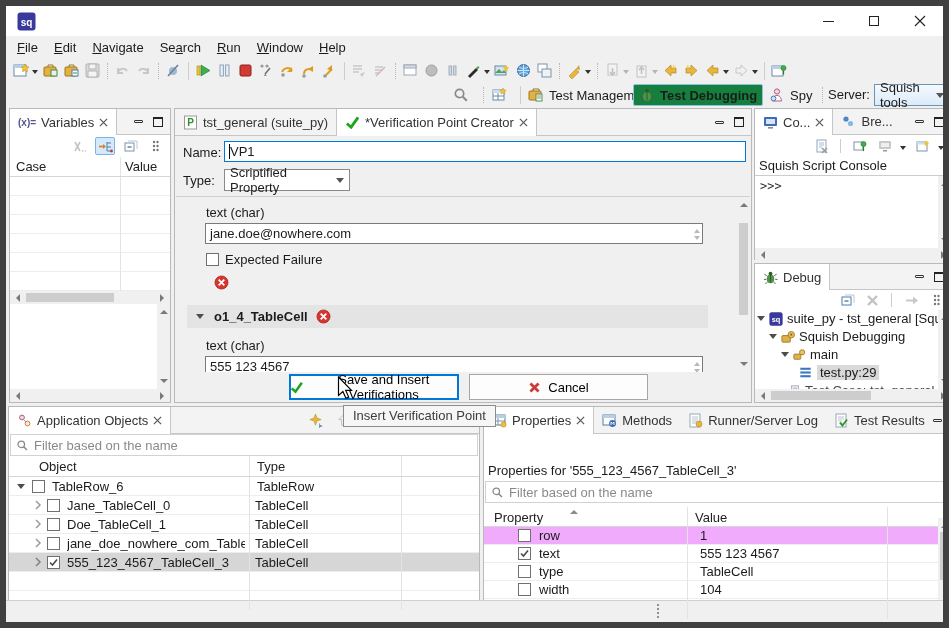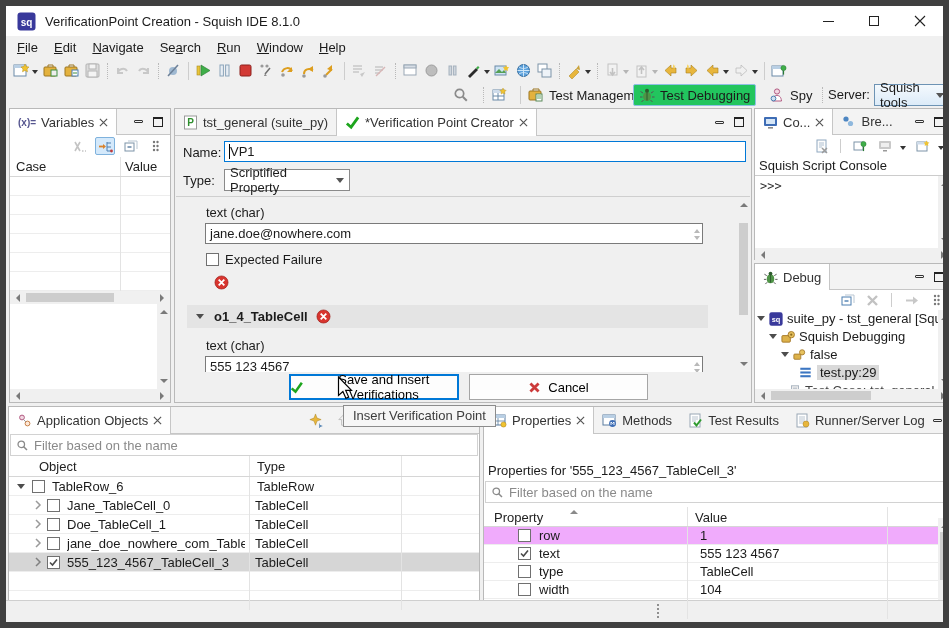--- a/index.html
+++ b/index.html
@@ -26,21 +26,21 @@
   .tbi { width:21px; height:21px; display:flex; align-items:center; justify-content:center; flex:none; }
   .tbi svg { width:17px; height:17px; }
   .dd { width:0; height:0; border:3px solid transparent; border-top:4px solid #333; margin:6px 2px 0 0; flex:none; }
   .dd.dis { border-top-color:#b5b5b5; }
   .sep { width:1px; height:18px; background:#cdcdcd; margin:0 4px; flex:none; }
   .dsep { width:1px; height:16px; border-left:1px dotted #b9b9b9; margin:0 4px; flex:none; }
 
   .toolbar2 { position:absolute; top:77px; left:0; right:0; height:25px; }
   .tb2 { position:absolute; display:flex; align-items:center; gap:5px; height:22px; top:1px; padding:0 5px; border:1px solid transparent; border-radius:2px; white-space:nowrap; }
   .tb2 svg { width:16px; height:16px; }
-  .tb2.active { background:#22c55e; border-color:#8ebfe4; }
+  .tb2.active { background:#15803d; border-color:#8ebfe4;font-weight:bold; }
 
   
   .panel { position:absolute; background:#fff; border:1px solid #b9b9b9; }
   .tabbar { position:relative; height:26px; background:#f3f3f3; border-bottom:1px solid #c6c6c6; display:flex; align-items:stretch; }
   .tab { display:flex; align-items:center; gap:5px; padding:0 8px; color:#333; white-space:nowrap; }
   .tab svg.ti { width:15px; height:15px; flex:none; }
   .tab.active { background:#fff; border-left:1px solid #c6c6c6; border-right:1px solid #c6c6c6; margin-bottom:-1px; }
   .tab.edge { border-left:none; }
   .pane-controls { margin-left:auto; display:flex; align-items:center; gap:10px; padding-right:7px; }
   .xclose { width:9px; height:9px; }
@@ -98,21 +98,20 @@
 </head>
 <body>
 
 <div class="window">
 
   <div class="titlebar">
     <svg class="logo" viewBox="0 0 19 19">
       <rect x="0.5" y="0.5" width="18" height="18" rx="3" fill="#39399b"></rect>
       <text x="9.5" y="13.5" text-anchor="middle" font-size="10" font-weight="bold" fill="#fff">sq</text>
     </svg>
-    <span class="title-text">VerificationPoint Creation - Squish IDE 8.1.0</span>
     <div class="win-controls">
       <div class="wc">
           <span class="ic-minimize"></span>
         </div>
       <div class="wc">
           <span class="ic-maximize"></span>
         </div>
       <div class="wc">
         <svg width="12" height="12" viewBox="0 0 12 12">
             <path d="M1 1l10 10M11 1L1 11" stroke="#222" stroke-width="1.1"></path>
@@ -704,21 +703,21 @@
             <circle cx="11" cy="5" r="1.2" fill="#8a6a1e"></circle>
           </svg>
         <span>Squish Debugging</span>
       </div>
       <div style="position:absolute;left:26px;top:37px;display:flex;align-items:center;gap:4px;white-space:nowrap">
         <span class="exp-d"></span>
         <svg style="width:13px;height:13px" viewBox="0 0 15 15">
             <rect x="1" y="7" width="8" height="6" rx="1" fill="#ddb24a" stroke="#a5792a"></rect>
             <circle cx="10.5" cy="5" r="3" fill="#e7c25e" stroke="#a5792a"></circle>
           </svg>
-        <span>false</span>
+        <span>main</span>
       </div>
       <div style="position:absolute;left:44px;top:55px;display:flex;align-items:center;gap:5px;white-space:nowrap">
         <svg style="width:13px;height:13px" viewBox="0 0 15 15">
             <rect x="1.5" y="2" width="12" height="2.4" fill="#3c76c2"></rect>
             <rect x="1.5" y="6.3" width="12" height="2.4" fill="#3c76c2"></rect>
             <rect x="1.5" y="10.6" width="12" height="2.4" fill="#3c76c2"></rect>
           </svg>
         <span style="background:#d9d9d9;padding:0 3px">test.py:29</span>
       </div>
       <div style="position:absolute;left:34px;top:73px;display:flex;align-items:center;gap:4px;white-space:nowrap;color:#444">
@@ -850,32 +849,32 @@
             <rect x="1" y="2" width="12" height="10" fill="#fff" stroke="#5a7da0"></rect>
             <rect x="1" y="2" width="12" height="3" fill="#b9cfe4"></rect>
             <circle cx="10.5" cy="10.5" r="3.4" fill="#3e6db5"></circle>
             <path d="M9 12v-3l1.5 1.5L12 9v3" stroke="#fff" fill="none" stroke-width=".9"></path>
           </svg>
         <span>Methods</span>
       </div>
       <div class="tab">
         <svg class="ti" viewBox="0 0 15 15">
             <rect x="2" y="1" width="10" height="13" fill="#fff" stroke="#9aa7b5"></rect>
-            <path d="M4 4h6M4 6h6M4 8h4" stroke="#b9c4cf"></path>
-            <path d="M6 9.5l2.5 3L13 6.5" fill="none" stroke="#2f9b2f" stroke-width="2"></path>
-          </svg>
-        <span>Test Results</span>
+            <path d="M4 4h6M4 6h6M4 8h6M4 10h4" stroke="#b9c4cf"></path>
+            <circle cx="11" cy="11" r="3" fill="#e8b63c" stroke="#a8811e" stroke-width=".5"></circle>
+          </svg>
+        <span>Runner/Server Log</span>
       </div>
       <div class="tab">
         <svg class="ti" viewBox="0 0 15 15">
             <rect x="2" y="1" width="10" height="13" fill="#fff" stroke="#9aa7b5"></rect>
-            <path d="M4 4h6M4 6h6M4 8h6M4 10h4" stroke="#b9c4cf"></path>
-            <circle cx="11" cy="11" r="3" fill="#e8b63c" stroke="#a8811e" stroke-width=".5"></circle>
-          </svg>
-        <span>Runner/Server Log</span>
+            <path d="M4 4h6M4 6h6M4 8h4" stroke="#b9c4cf"></path>
+            <path d="M6 9.5l2.5 3L13 6.5" fill="none" stroke="#2f9b2f" stroke-width="2"></path>
+          </svg>
+        <span>Test Results</span>
       </div>
       <div class="pane-controls">
         <span style="width:9px;height:3px;border:1px solid #333;border-radius:1px"></span>
         <span class="ic-maximize" style="border-top-width:2px"></span>
       </div>
     </div>
     <div style="padding:29px 4px 3px">Properties for '555_123_4567_TableCell_3'</div>
     <div class="filter-wrap" style="height:22px;margin:0 1px">
       <svg style="width:13px;height:13px;flex:none" viewBox="0 0 16 16">
           <circle cx="6.5" cy="6.5" r="4" fill="none" stroke="#8a8a8a" stroke-width="1.6"></circle>

